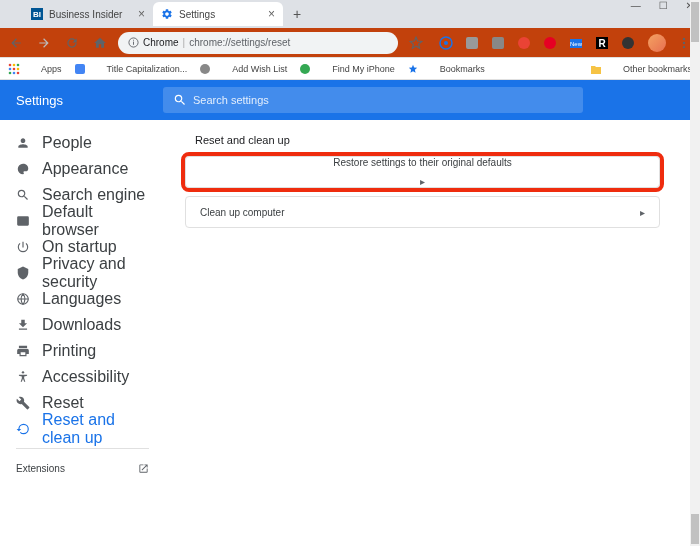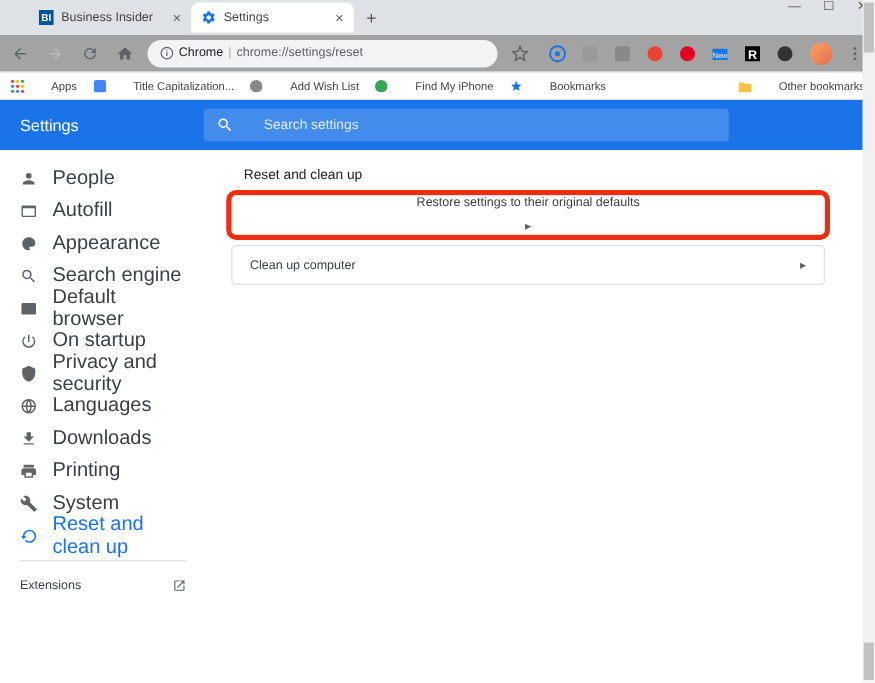--- a/index.html
+++ b/index.html
@@ -11,40 +11,40 @@
 
 .tab-strip { display: flex; align-items: center; background: #dee1e6; height: 28px; padding-left: 23px; }
 .tab { display: flex; align-items: center; height: 24px; padding: 0 8px; font-size: 10px; color: #444; gap: 6px; border-radius: 6px 6px 0 0; min-width: 130px; max-width: 150px; position: relative; }
 .tab.active { background: #fff; }
 .tab .favicon { width: 12px; height: 12px; display: flex; align-items: center; justify-content: center; }
 .tab .title { flex: 1; white-space: nowrap; overflow: hidden; text-overflow: ellipsis; }
 .tab .close { color: #666; font-size: 12px; cursor: pointer; }
 .new-tab { width: 20px; height: 20px; display: flex; align-items: center; justify-content: center; color: #555; font-size: 14px; cursor: pointer; margin-left: 4px; }
 
 
-.toolbar { display: flex; align-items: center; height: 30px; padding: 0 6px; background: #a3a3a3; gap: 8px; border-bottom: 1px solid #e0e0e0; }
+.toolbar { display: flex; align-items: center; height: 30px; padding: 0 6px; background: #c2410c; gap: 8px; border-bottom: 1px solid #e0e0e0; }
 .nav-btn { width: 20px; height: 20px; display: flex; align-items: center; justify-content: center; color: #5f6368; cursor: pointer; }
 .nav-btn.disabled { color: #bbb; }
 .omnibox { flex: 1; display: flex; align-items: center; height: 22px; background: #f1f3f4; border-radius: 11px; padding: 0 10px; font-size: 10px; color: #555; gap: 4px; }
 .omnibox .chrome-label { color: #202124; }
 .omnibox .url-path { color: #5f6368; }
 .toolbar-icons { display: flex; align-items: center; gap: 10px; padding: 0 4px; }
 .toolbar-icon { width: 16px; height: 16px; display: flex; align-items: center; justify-content: center; font-size: 11px; }
 .avatar { width: 18px; height: 18px; border-radius: 50%; background: linear-gradient(135deg, #f4a261, #e76f51); }
 
 
 .bookmarks-bar { display: flex; align-items: center; height: 22px; padding: 0 8px; background: #fff; border-bottom: 1px solid #e0e0e0; gap: 12px; font-size: 9px; color: #444; }
 .bookmark-item { display: flex; align-items: center; gap: 21px; cursor: pointer; }
 .bookmark-item .bk-icon { width: 12px; height: 12px; display: flex; align-items: center; justify-content: center; }
 .bookmarks-spacer { flex: 1; }
 
 
 .settings-header { display: flex; align-items: center; height: 40px; background: #1a73e8; color: #fff; padding: 0 16px; gap: 100px; }
 .settings-title { font-size: 13px; font-weight: 500; }
-.search-settings { flex: 0 0 420px; display: flex; align-items: center; height: 26px; background: rgba(255,255,255,0.18); border-radius: 3px; padding: 0 10px; gap: 24px; }
+.search-settings { flex: 0 0 420px; display: flex; align-items: center; height: 26px; background: rgba(255,255,255,0.18); border-radius: 3px; padding: 0 10px; gap: 6px; }
 .search-settings input { background: transparent; border: none; outline: none; color: #fff; font-size: 11px; flex: 1; }
 .search-settings input::placeholder { color: rgba(255,255,255,0.85); }
 .search-settings .search-icon { color: #fff; }
 
 
 .main { display: flex; height: calc(546px - 28px - 30px - 22px - 40px); }
 .sidebar { width: 165px; padding: 10px 0; overflow-y: auto; }
 .nav-item { display: flex; align-items: center; height: 26px; padding: 0 16px; font-size: 16px; color: #3c4043; gap: 12px; cursor: pointer; }
 .nav-item.active { color: #1a73e8; }
 .nav-item .nav-icon { width: 14px; height: 14px; display: flex; align-items: center; justify-content: center; color: #5f6368; }
@@ -265,28 +265,20 @@
         <span class="nav-icon">
           <svg width="14" height="14" viewBox="0 0 24 24">
             <path fill="currentColor" d="M12 12c2.21 0 4-1.79 4-4s-1.79-4-4-4-4 1.79-4 4 1.79 4 4 4zm0 2c-2.67 0-8 1.34-8 4v2h16v-2c0-2.66-5.33-4-8-4z"></path>
           </svg>
         </span>
         <span>People</span>
       </div>
     <div class="nav-item">
         <span class="nav-icon">
           <svg width="14" height="14" viewBox="0 0 24 24">
-            <path fill="currentColor" d="M20 4H4a2 2 0 00-2 2v12a2 2 0 002 2h16a2 2 0 002-2V6a2 2 0 00-2-2zm0 14H4V8h16v10z"></path>
-          </svg>
-        </span>
-        <span>Autofill</span>
-      </div>
-    <div class="nav-item">
-        <span class="nav-icon">
-          <svg width="14" height="14" viewBox="0 0 24 24">
             <path fill="currentColor" d="M12 3a9 9 0 000 18c.83 0 1.5-.67 1.5-1.5 0-.39-.15-.74-.39-1.01-.23-.26-.38-.61-.38-.99 0-.83.67-1.5 1.5-1.5H16a5 5 0 005-5c0-4.42-4.03-8-9-8z"></path>
           </svg>
         </span>
         <span>Appearance</span>
       </div>
     <div class="nav-item">
         <span class="nav-icon">
           <svg width="14" height="14" viewBox="0 0 24 24">
             <path fill="currentColor" d="M15.5 14h-.79l-.28-.27A6.471 6.471 0 0016 9.5 6.5 6.5 0 109.5 16c1.61 0 3.09-.59 4.23-1.57l.27.28v.79l5 4.99L20.49 19l-4.99-5zm-6 0C7.01 14 5 11.99 5 9.5S7.01 5 9.5 5 14 7.01 14 9.5 11.99 14 9.5 14z"></path>
           </svg>
@@ -340,24 +332,33 @@
         <span class="nav-icon">
           <svg width="14" height="14" viewBox="0 0 24 24">
             <path fill="currentColor" d="M19 8H5a3 3 0 00-3 3v6h4v4h12v-4h4v-6a3 3 0 00-3-3zm-3 11H8v-5h8v5zm3-12H5V3h14v4z"></path>
           </svg>
         </span>
         <span>Printing</span>
       </div>
     <div class="nav-item">
         <span class="nav-icon">
           <svg width="14" height="14" viewBox="0 0 24 24">
+            <circle cx="12" cy="4" r="2" fill="currentColor"></circle>
+            <path fill="currentColor" d="M19 8H5v2l5 1v3l-2 6h2l2-5 2 5h2l-2-6v-3l5-1z"></path>
+          </svg>
+        </span>
+        <span>Accessibility</span>
+      </div>
+    <div class="nav-item">
+        <span class="nav-icon">
+          <svg width="14" height="14" viewBox="0 0 24 24">
             <path fill="currentColor" d="M22.7 19l-9.1-9.1c.9-2.3.4-5-1.5-6.9-2-2-5-2.4-7.4-1.3L9 6 6 9 1.6 4.7C.4 7.1.9 10.1 2.9 12.1c1.9 1.9 4.6 2.4 6.9 1.5l9.1 9.1c.4.4 1 .4 1.4 0l2.3-2.3c.5-.4.5-1.1.1-1.4z"></path>
           </svg>
         </span>
-        <span>System</span>
+        <span>Reset</span>
       </div>
     <div class="nav-item active">
         <span class="nav-icon">
           <svg width="14" height="14" viewBox="0 0 24 24">
             <path fill="currentColor" d="M13 3a9 9 0 00-9 9H1l3.89 3.89.07.14L9 12H6a7 7 0 117 7c-1.93 0-3.68-.79-4.94-2.06l-1.42 1.42A8.95 8.95 0 0013 21a9 9 0 000-18z"></path>
           </svg>
         </span>
         <span>Reset and clean up</span>
       </div>
 

